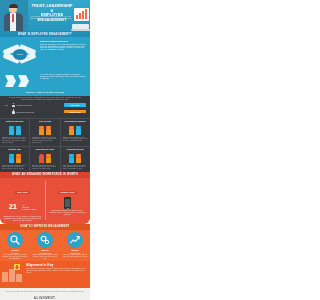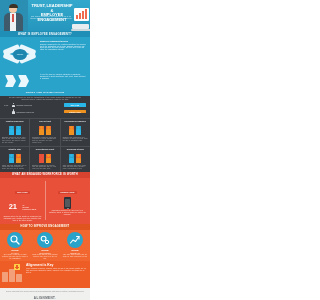--- a/index.html
+++ b/index.html
@@ -74,21 +74,21 @@
   .figs{display:flex;justify-content:center;gap:2px;margin:1.5px 0;}
   .fig{width:5px;height:9px;position:relative;}
   .fig .h{position:absolute;left:1.1px;top:0;width:2.8px;height:2.8px;border-radius:50%;}
   .fig .b{position:absolute;left:0;top:3.4px;width:5px;height:5.6px;border-radius:1.4px 1.4px 0 0;}
   .fig.blue .h,.fig.blue .b{background:#29b6e8;}
   .fig.orange .h,.fig.orange .b{background:#f0921f;}
   .fig.red .h,.fig.red .b{background:#e8503a;}
   .cell-c{color:#a7abaf;}
 
   
-  .red{position:relative;background:#e8503a;}
+  .red{position:relative;background:#e8503a;border-radius:6px;}
   .red-band{background:#d8432f;height:6px;display:flex;align-items:center;justify-content:center;}
   .red-band .t{font-size:2.6px;font-weight:bold;color:#fff;letter-spacing:.25px;}
   .red-cols{display:flex;padding:1.5px 0 2px;}
   .rcol{flex:1;padding:0 3px;text-align:center;position:relative;}
   .rcol:first-child:after{content:"";position:absolute;right:0;top:2px;bottom:2px;width:.4px;background:#f08e7d;}
   .rhead{display:inline-block;background:#d8432f;color:#fff;font-size:2.1px;font-weight:bold;padding:.8px 2.5px;border-radius:.5px;margin-bottom:1.5px;}
   .bignum{font-size:7.5px;line-height:7.5px;font-weight:bold;color:#ffffff;display:inline-block;vertical-align:middle;}
   .bigunit{display:inline-block;vertical-align:middle;text-align:left;margin-left:1px;}
   .bigunit .u1{font-size:2.2px;font-weight:bold;color:#ffd9d1;line-height:2.4px;}
   .rcopy{color:#ffe3dc;margin-top:1px;}

